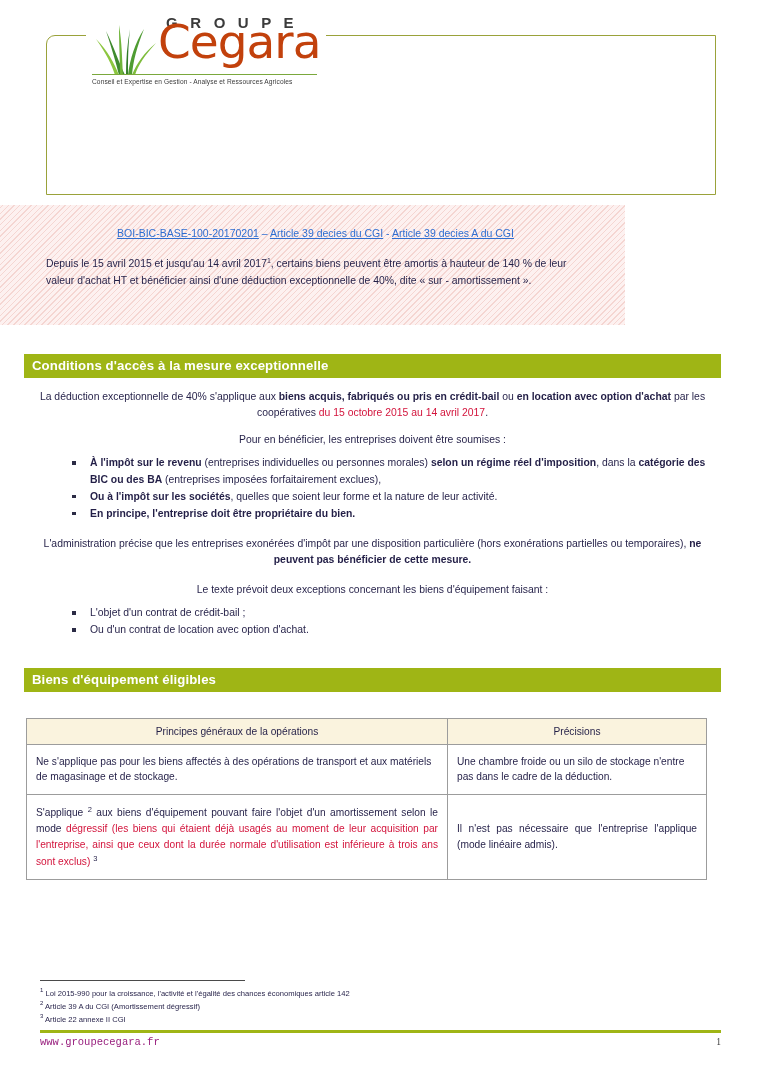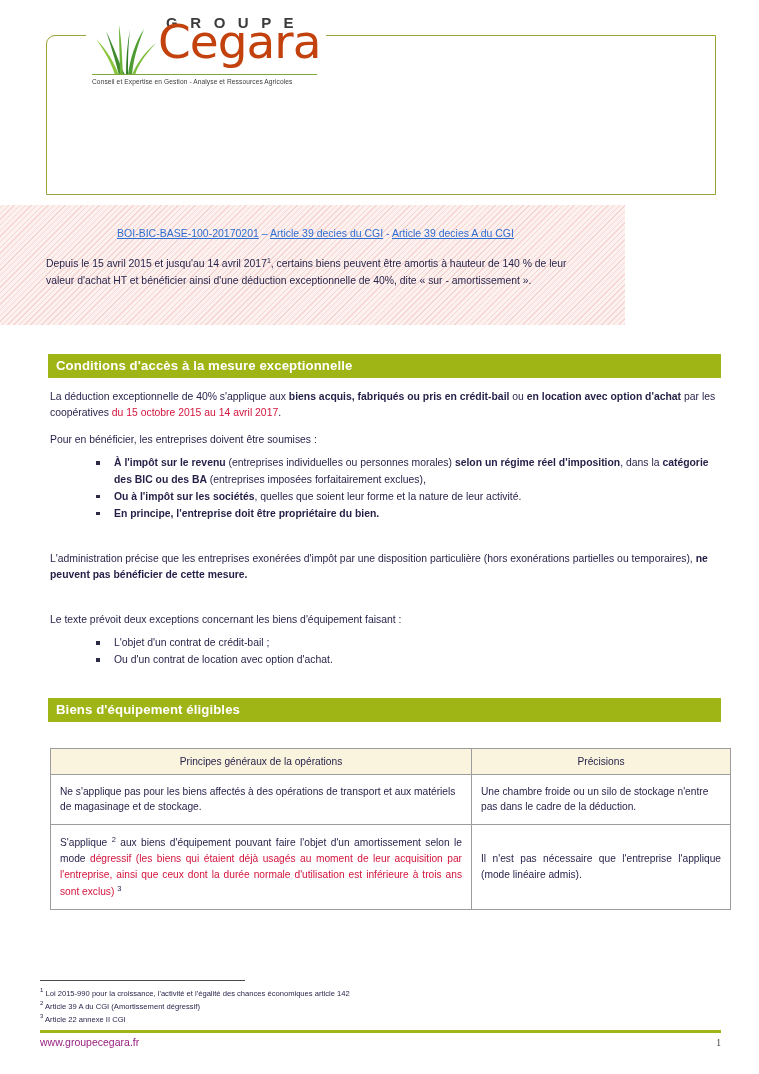--- a/index.html
+++ b/index.html
@@ -139,40 +139,40 @@
   .intro-links .sep { color: #2f6ed1; text-decoration: none; }
   .intro-text {
     font-size: 10.4px;
     line-height: 1.62;
     color: #231f47;
     text-align: left;
   }
   .intro-text sup { font-size: 7px; }
 
   
-  .body-wrap { padding: 0 38px 0 48px; }
+  .body-wrap { padding: 0 38px 0 24px; }
 
   .section-bar {
     background: #9fb515;
     color: #ffffff;
     font-size: 13.2px;
     font-weight: bold;
     padding: 4px 8px 5px 8px;
     letter-spacing: 0.1px;
     margin: 29px 0 0 0;
   }
 
   .para {
     font-size: 10.4px;
     line-height: 1.55;
     margin: 11px 2px 0 2px;
-    text-align: left;
-    color: #231f47;
-  }
-  .para.tight { margin-top: 29px; }
+    text-align: center;
+    color: #231f47;
+  }
+  .para.tight { margin-top: 14px; }
   b { font-weight: bold; }
   .red { color: #d3143c; }
 
   ul.sq {
     list-style: none;
     margin: 7px 0 0 0;
     padding: 0 0 0 48px;
   }
   ul.sq li {
     font-size: 10.4px;
@@ -255,21 +255,21 @@
     left: 40px;
     top: 1036px;
     width: 681px;
     display: flex;
     justify-content: space-between;
     align-items: baseline;
   }
   .footer-site {
     font-size: 10.5px;
     color: #99217f;
-    font-family: Liberation Sans, sans-serif;
+    font-family: Liberation Mono, monospace;
   }
   .footer-page {
     font-size: 9.5px;
     color: #3b3b3b;
     font-family: "Liberation Serif", serif;
   }
 </style>
 </head>
 <body>
 

